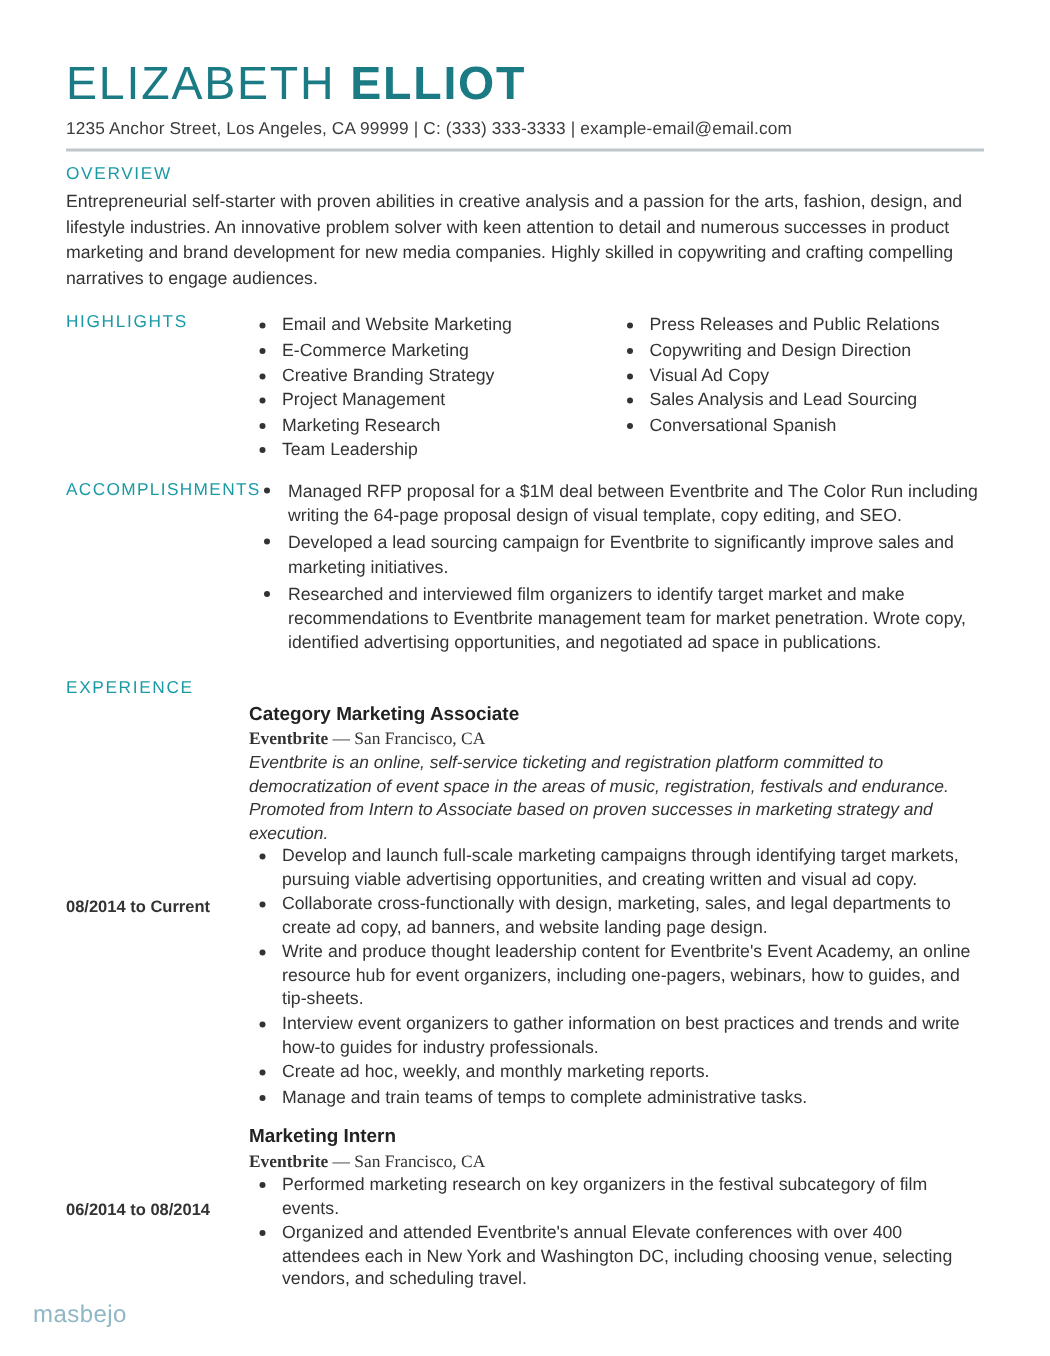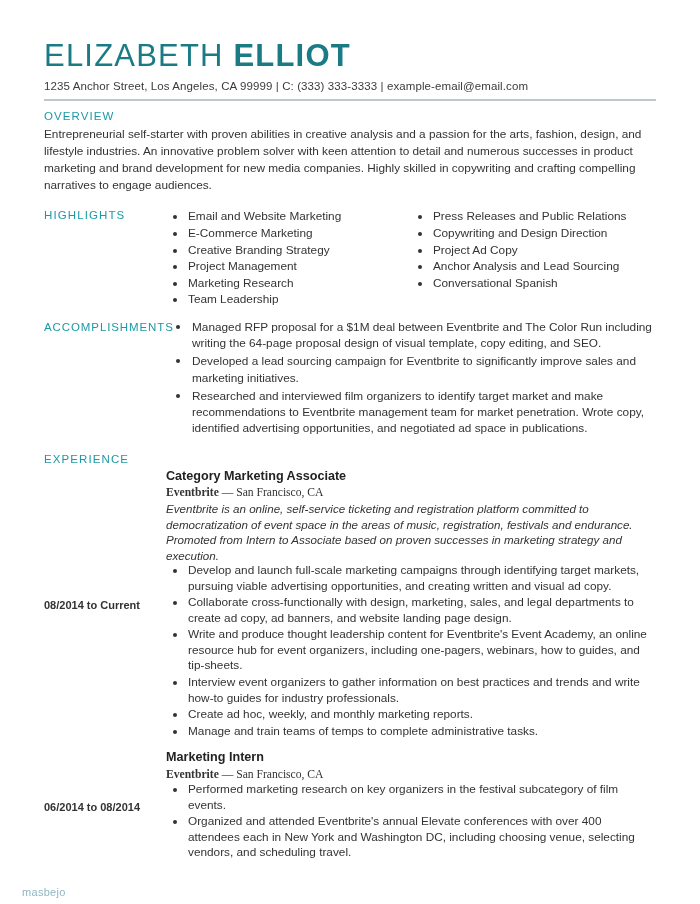--- a/index.html
+++ b/index.html
@@ -182,22 +182,22 @@
   }
   .job-bullets > li::before {
     left: 7px;
     top: 6px;
   }
 
   
   .footer {
     position: absolute;
     left: 22px;
-    bottom: 6px;
-    font-size: 11px;
+    bottom: 18px;
+    font-size: 16px;
     color: #8fb7c4;
     letter-spacing: 0.3px;
   }
   .mt10 { margin-top: 10px; }
   .mt14 { margin-top: 14px; }
 </style>
 </head>
 <body>
 
 <div class="page">
@@ -228,22 +228,22 @@
               <li>Creative Branding Strategy</li>
               <li>Project Management</li>
               <li>Marketing Research</li>
               <li>Team Leadership</li>
             </ul>
           </div>
           <div class="hl-col">
             <ul class="bl">
               <li>Press Releases and Public Relations</li>
               <li>Copywriting and Design Direction</li>
-              <li>Project Ad Copy</li>
-              <li>Anchor Analysis and Lead Sourcing</li>
+              <li>Visual Ad Copy</li>
+              <li>Sales Analysis and Lead Sourcing</li>
               <li>Conversational Spanish</li>
             </ul>
           </div>
         </div>
       </div>
     </div>
   </div>
 
   <div class="section mt10">
     <div class="row2">

